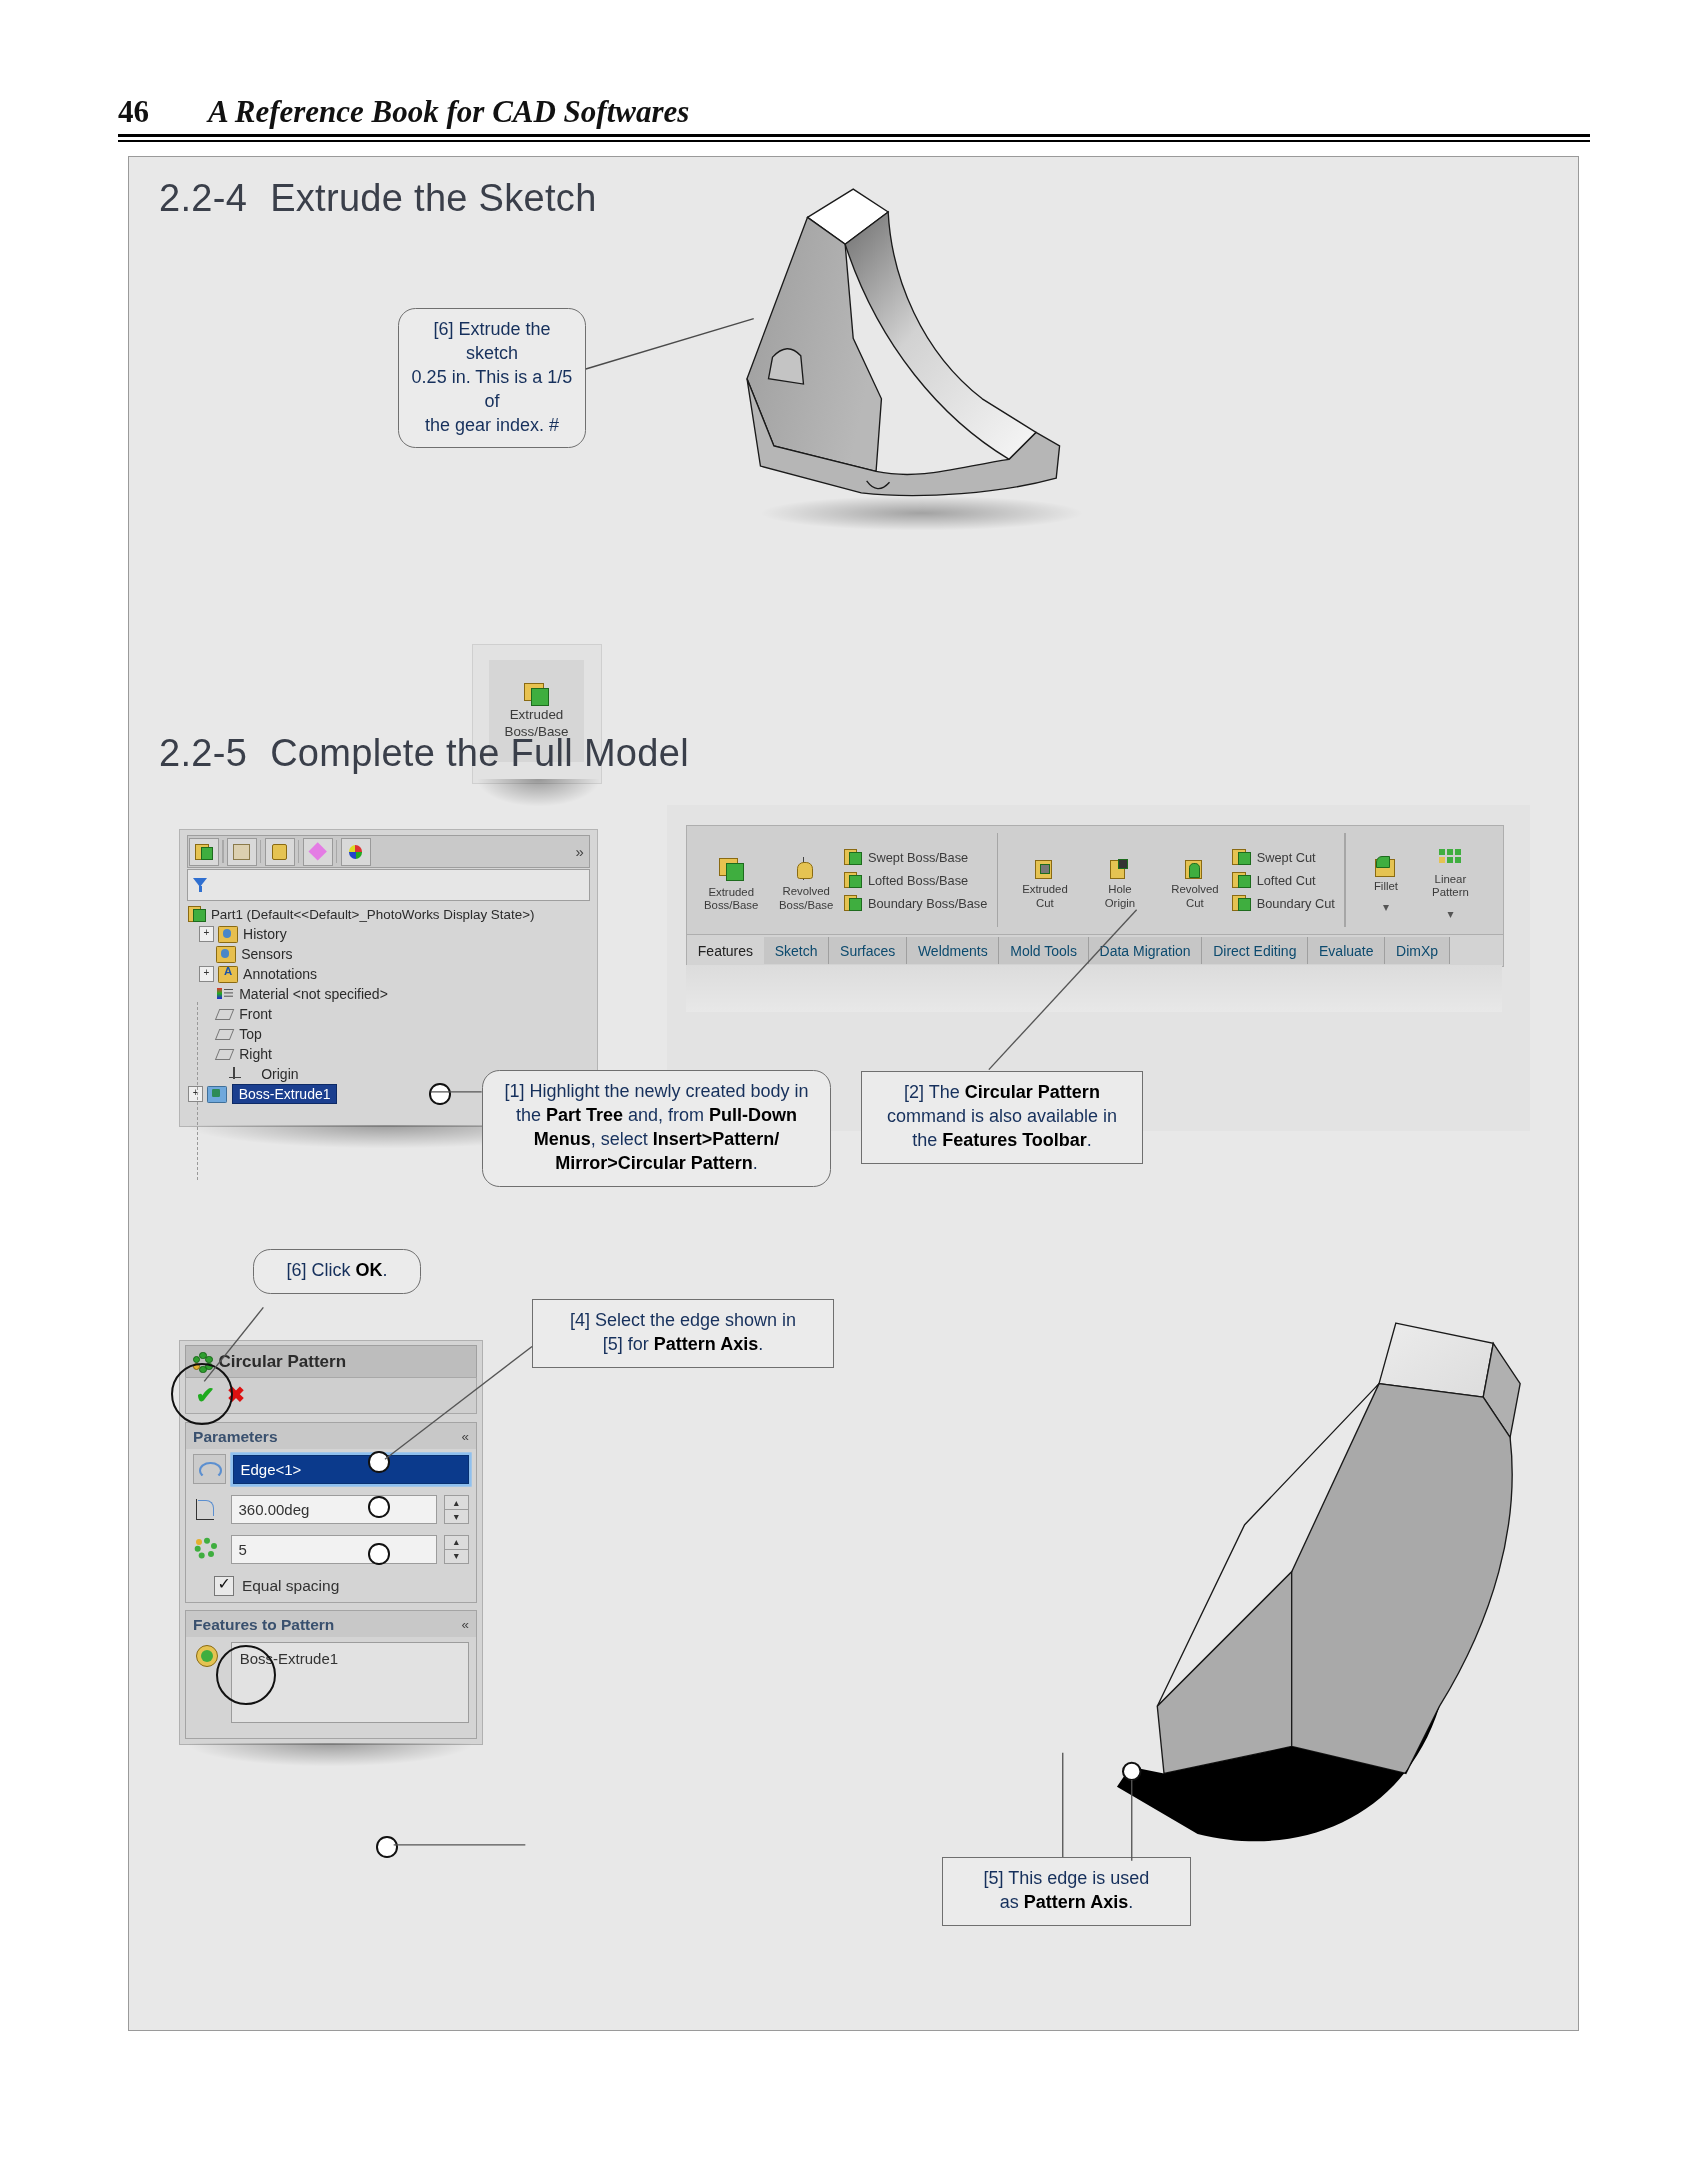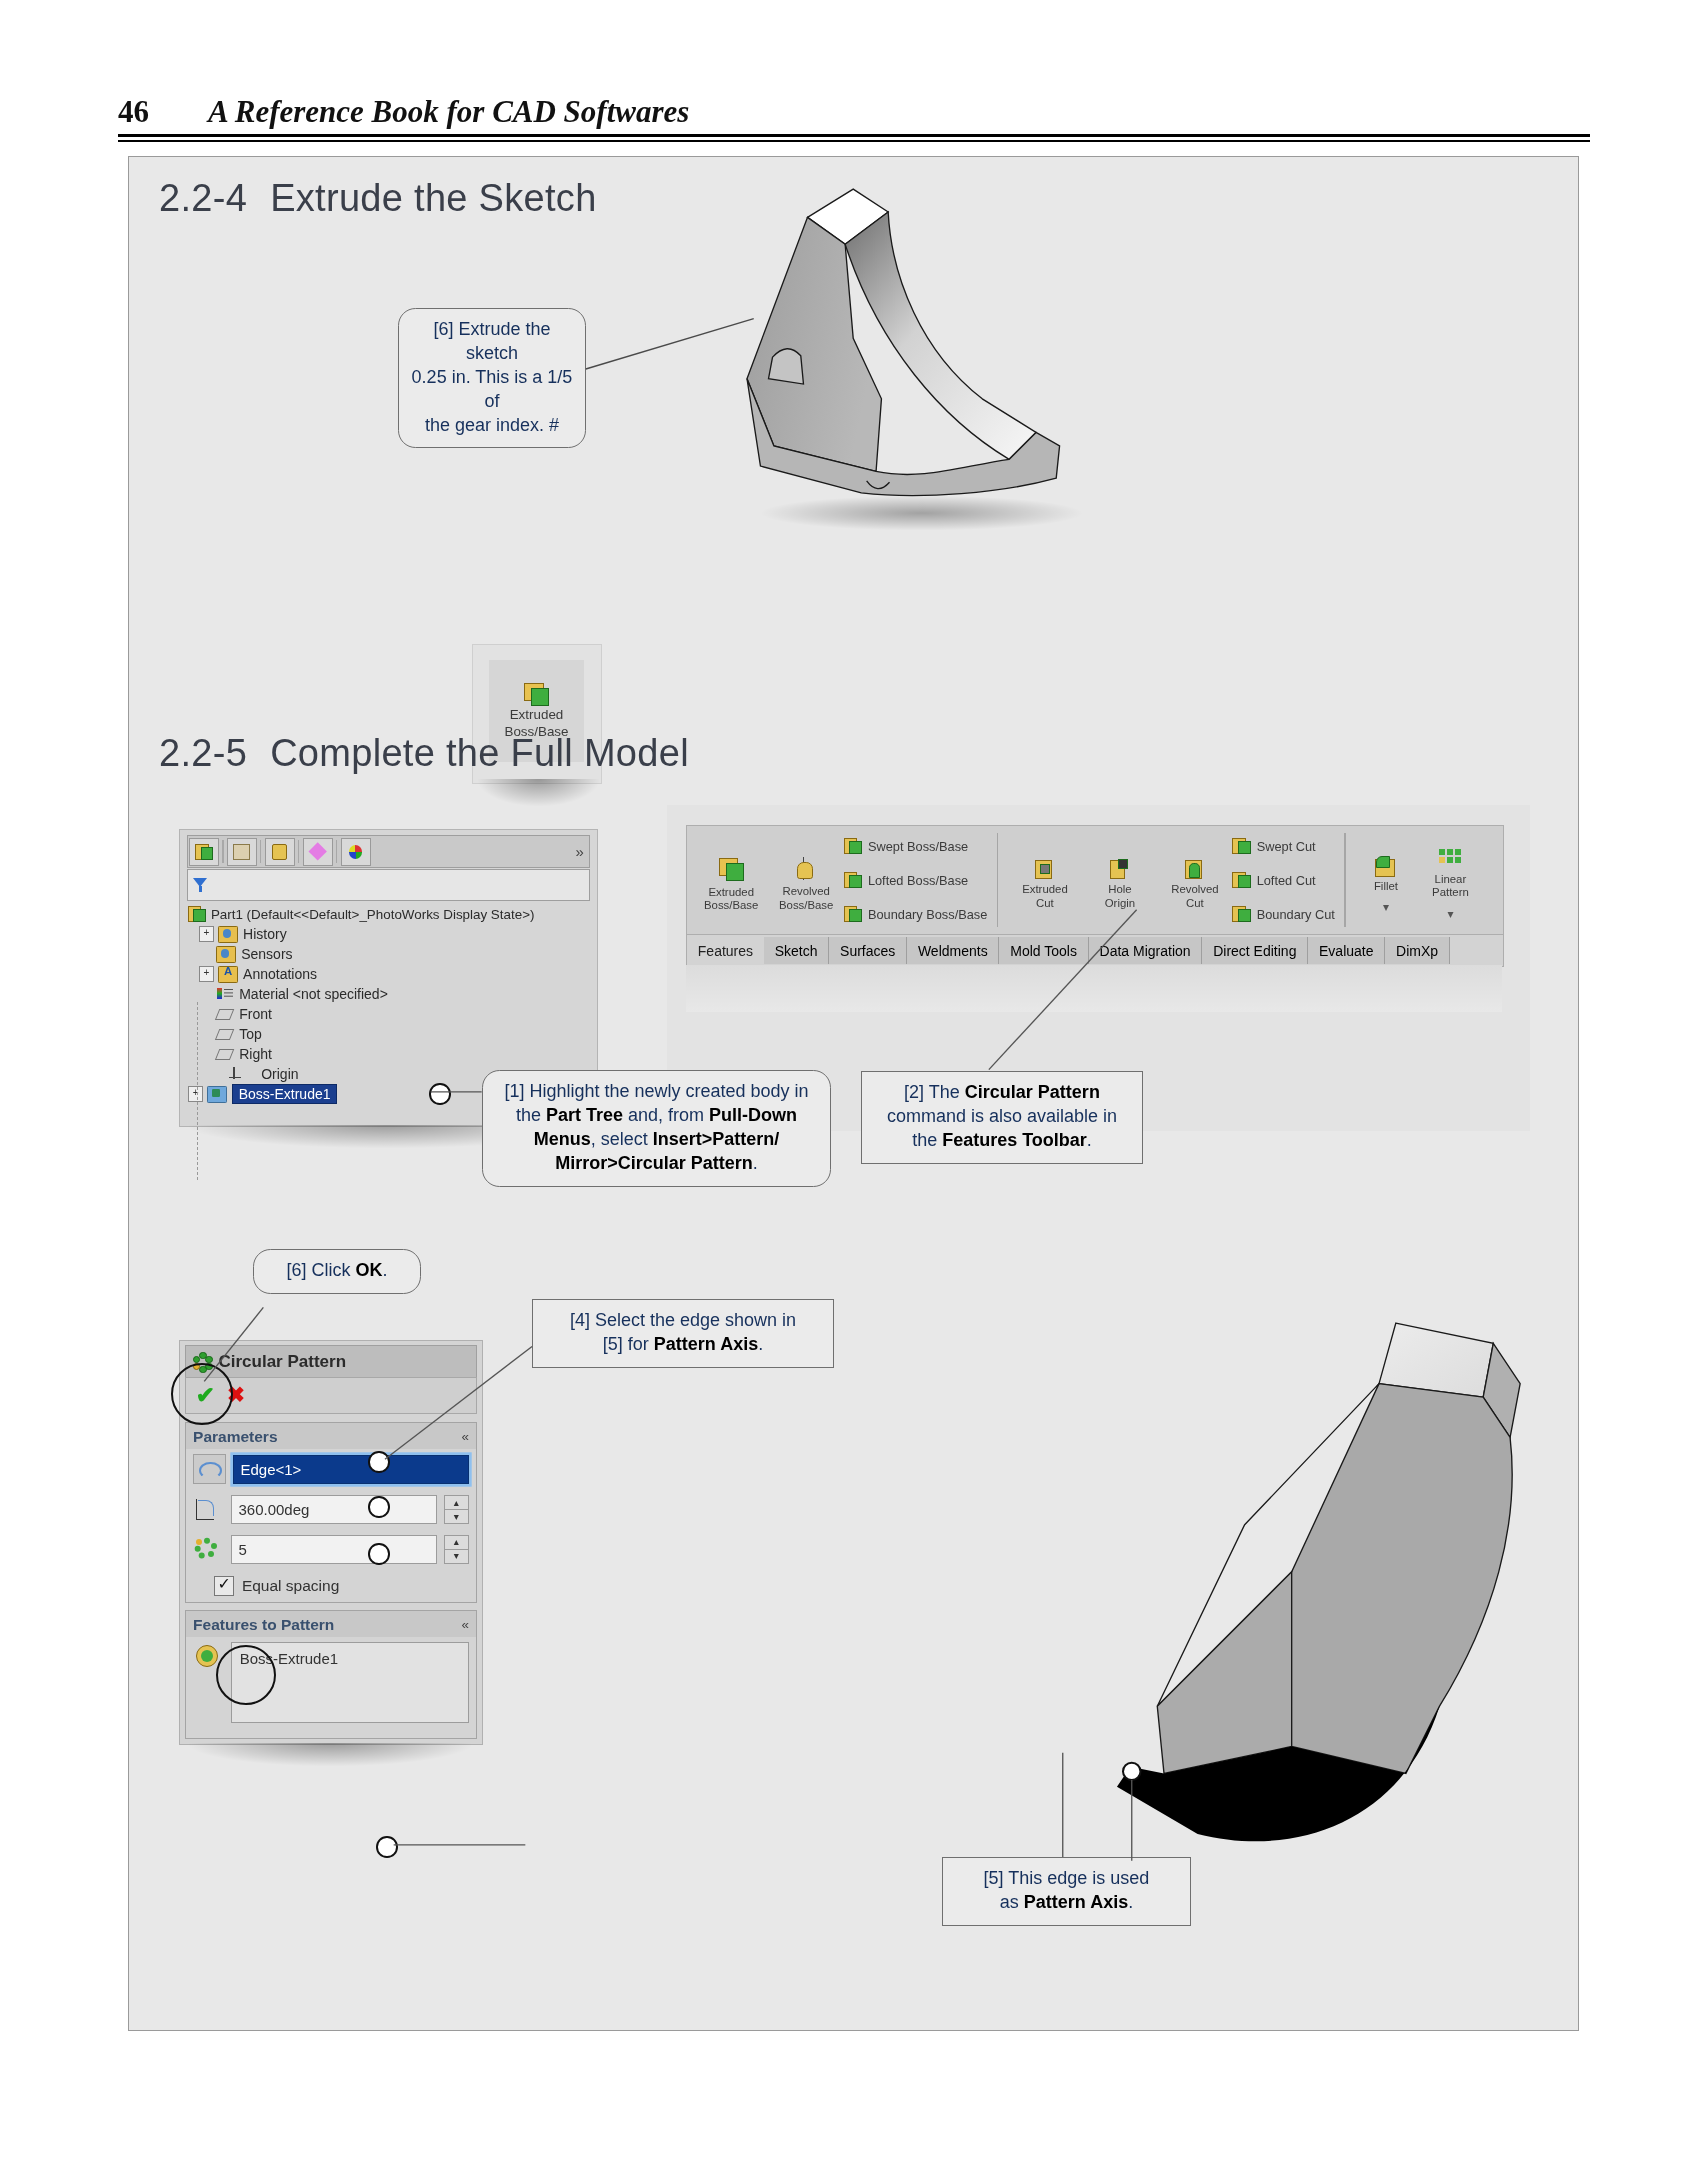--- a/index.html
+++ b/index.html
@@ -74,26 +74,26 @@
   .tline{position:absolute;left:9.4px;top:98px;width:0.7px;height:178px;border-left:0.7px dashed #999;}
 
   
   #ribbon-panel{position:absolute;left:538px;top:648px;width:863px;height:326px;}
   #ribbon-shadow{position:absolute;left:0;top:0;width:100%;height:100%;background:#e3e3e3;}
   #ribbon{position:absolute;left:19px;top:20px;width:816px;height:108px;background:#cfcfcf;border:0.7px solid #aeaeae;display:flex;align-items:stretch;}
   .rgroup{display:flex;align-items:center;padding:0 6.7px;}
   .rsep{width:1.3px;background:#a6a6a6;margin:6.7px 2.7px;}
   .rbig{width:75px;display:flex;flex-direction:column;align-items:center;justify-content:flex-start;padding-top:9.4px;}
   .rbig .lbl{font-size:11.4px;color:#3b3b3b;text-align:center;line-height:1.2;margin-top:4px;}
-  .rsmall-col{display:flex;flex-direction:column;justify-content:center;gap:17px;padding:4px 0;}
+  .rsmall-col{display:flex;flex-direction:column;justify-content:center;gap:6px;padding:4px 0;}
   .rsmall{display:flex;align-items:center;gap:6.7px;}
   .rsmall .lbl{font-size:12.8px;color:#3b3b3b;white-space:nowrap;}
   .rdrop{font-size:12px;color:#555;text-align:center;margin-top:6.7px;}
   #ribbon-tabs{position:absolute;left:19px;top:129px;width:816px;height:31px;background:#d3d3d3;border:0.7px solid #aeaeae;display:flex;align-items:center;}
-  .rtab{height:27px;display:flex;align-items:center;padding:0 10.8px;font-size:14px;color:#000000;border-right:0.7px solid #9f9f9f;background:#c6c6c6;white-space:nowrap;}
+  .rtab{height:27px;display:flex;align-items:center;padding:0 10.8px;font-size:14px;color:#0c4a6e;border-right:0.7px solid #9f9f9f;background:#c6c6c6;white-space:nowrap;}
   .rtab.active{background:transparent;border-right:none;color:#222;}
   #ribbon-fade{position:absolute;left:19px;top:160px;width:816px;height:47px;background:linear-gradient(#dcdcdc,#e8e8e8);}
 
   
   #pm-panel{position:absolute;left:50px;top:1183px;width:302px;height:403px;background:#d4d4d4;border:0.7px solid #b0b0b0;}
   #pm-title{position:absolute;left:5.4px;top:4px;right:5.4px;height:31px;background:#bdbdbd;border:0.7px solid #a0a0a0;display:flex;align-items:center;gap:6.7px;padding-left:5.4px;}
   #pm-title .t{font-size:17px;color:#2b2b2b;font-weight:bold;}
   .ico-cpat{width:20px;height:19px;position:relative;}
   .ico-cpat i{position:absolute;width:5.4px;height:5.4px;background:#2f9e2f;border:0.7px solid #176617;border-radius:50%;}
   #pm-okbar{position:absolute;left:5.4px;top:36px;right:5.4px;height:35px;background:#cfcfcf;border:0.7px solid #a8a8a8;display:flex;align-items:center;gap:12px;padding-left:9.4px;}

